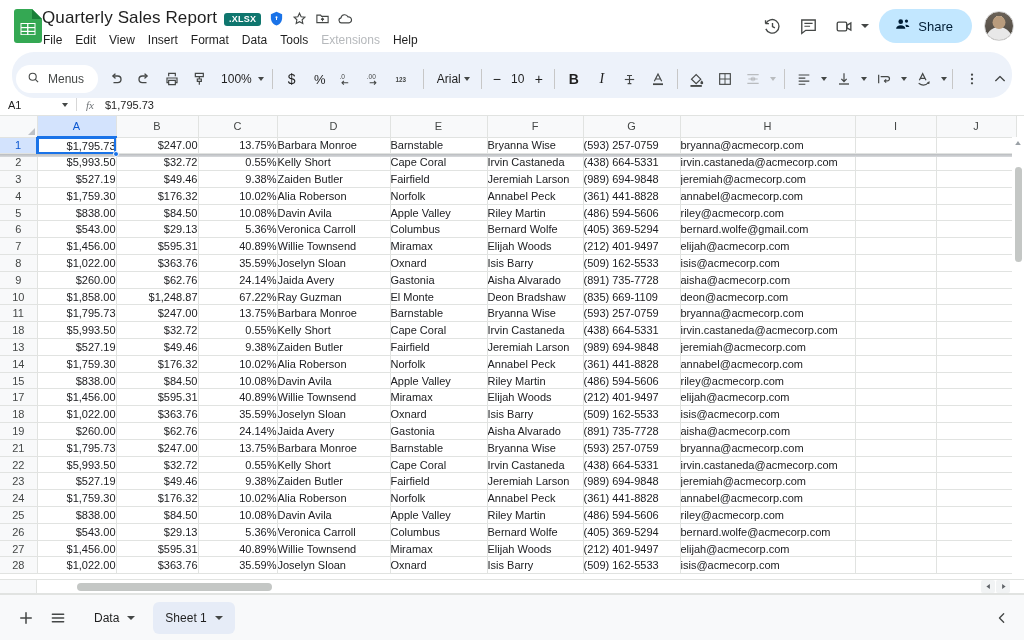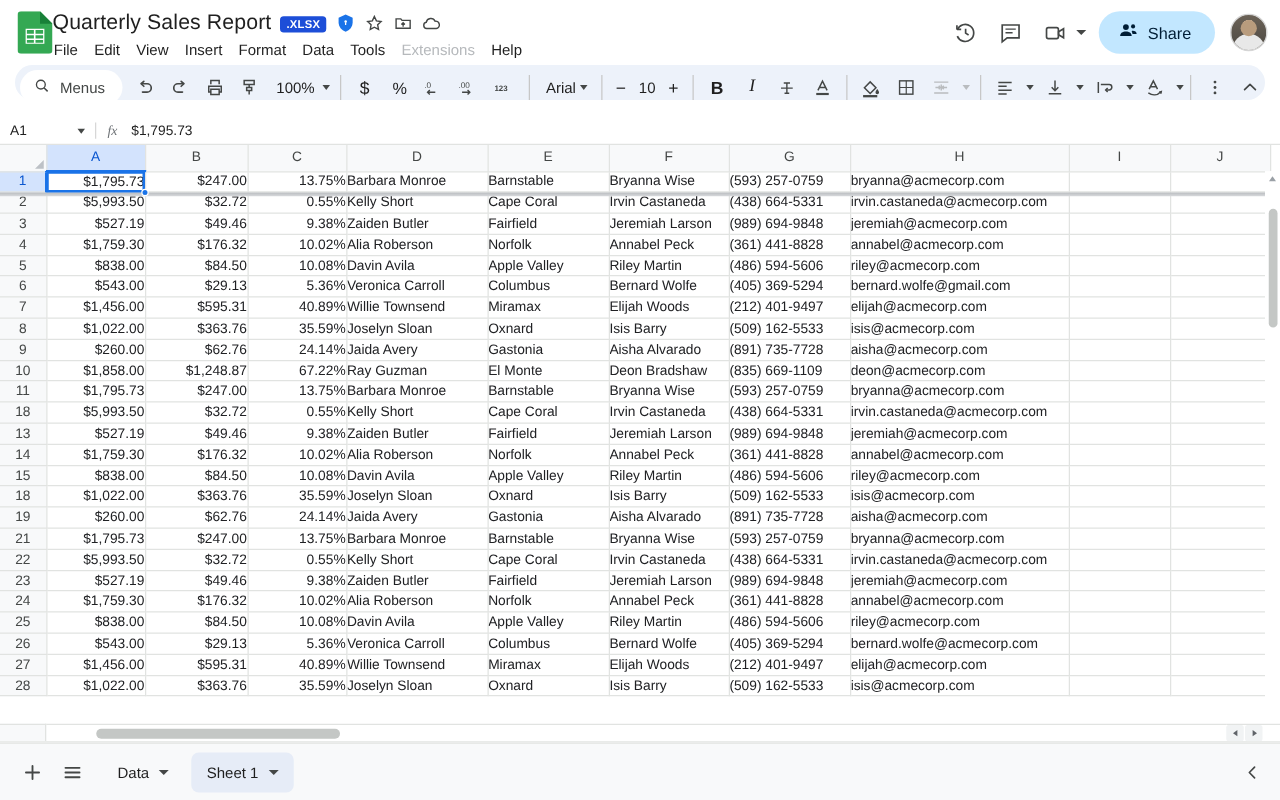--- a/index.html
+++ b/index.html
@@ -21,21 +21,21 @@
     flex: 0 0 auto; position: relative;
   }
   .doc-logo svg { display: block; }
   .title-block { flex: 1 1 auto; min-width: 0; }
   .title-row { display: flex; align-items: center; height: 24px; gap: 7px; }
   .doc-title {
     font-size: 17px; color: #1f1f1f; letter-spacing: .1px;
     white-space: nowrap;
   }
   .badge-xlsx {
-    background: #1d4ed8; color: #fff; font-size: 9px; font-weight: bold;
+    background: #0f766e; color: #fff; font-size: 9px; font-weight: bold;
     padding: 2px 5px; border-radius: 3px; letter-spacing: .2px;
     line-height: 1; position: relative; top: 1px;
   }
   .hdr-icon {
     width: 16px; height: 16px; display: inline-flex;
     align-items: center; justify-content: center; color: #444746;
   }
   .hdr-icon svg { display: block; }
   .menu-row {
     display: flex; gap: 13px; margin-top: 3px; margin-left: 1px;
@@ -78,21 +78,21 @@
   }
   .avatar::before {
     content: ""; position: absolute; left: 50%; top: 4px;
     width: 13px; height: 13px; transform: translateX(-50%);
     background: #b99c7d; border-radius: 50%; z-index: 2;
   }
 
   
   .toolbar-wrap { height: 44px; padding: 2px 12px 0 12px; background:#fff; }
   .toolbar {
-    background: #edf2fa; border-radius: 22px; height: 28px;
+    background: #edf2fa; border-radius: 22px; height: 46px;
     display: flex; align-items: center; padding: 8px 6px 0 4px;
     position: relative;
   }
   .menus-pill {
     display: flex; align-items: center; gap: 8px;
     background: #fff; border-radius: 18px; height: 28px;
     padding: 0 14px 0 11px; font-size: 12px; color: #444746;
     cursor: pointer; margin-right: 4px;
   }
   .tb {
@@ -746,20 +746,33 @@
           <td class="cell num" style="width: 79px;">10.08%</td>
           <td class="cell txt" style="width: 113px;">Davin Avila</td>
           <td class="cell txt" style="width: 97px;">Apple Valley</td>
           <td class="cell txt" style="width: 96px;">Riley Martin</td>
           <td class="cell txt" style="width: 97px;">(486) 594-5606</td>
           <td class="cell txt" style="width: 175px;">riley@acmecorp.com</td>
           <td class="cell txt empty" style="width: 81px;"></td>
           <td class="cell txt empty" style="width: 80px;"></td>
         </tr>
         <tr>
+          <td class="rowhdr">17</td>
+          <td class="cell num" style="width: 79px;">$1,456.00</td>
+          <td class="cell num" style="width: 82px;">$595.31</td>
+          <td class="cell num" style="width: 79px;">40.89%</td>
+          <td class="cell txt" style="width: 113px;">Willie Townsend</td>
+          <td class="cell txt" style="width: 97px;">Miramax</td>
+          <td class="cell txt" style="width: 96px;">Elijah Woods</td>
+          <td class="cell txt" style="width: 97px;">(212) 401-9497</td>
+          <td class="cell txt" style="width: 175px;">elijah@acmecorp.com</td>
+          <td class="cell txt empty" style="width: 81px;"></td>
+          <td class="cell txt empty" style="width: 80px;"></td>
+        </tr>
+        <tr>
           <td class="rowhdr">18</td>
           <td class="cell num" style="width: 79px;">$1,022.00</td>
           <td class="cell num" style="width: 82px;">$363.76</td>
           <td class="cell num" style="width: 79px;">35.59%</td>
           <td class="cell txt" style="width: 113px;">Joselyn Sloan</td>
           <td class="cell txt" style="width: 97px;">Oxnard</td>
           <td class="cell txt" style="width: 96px;">Isis Barry</td>
           <td class="cell txt" style="width: 97px;">(509) 162-5533</td>
           <td class="cell txt" style="width: 175px;">isis@acmecorp.com</td>
           <td class="cell txt empty" style="width: 81px;"></td>

